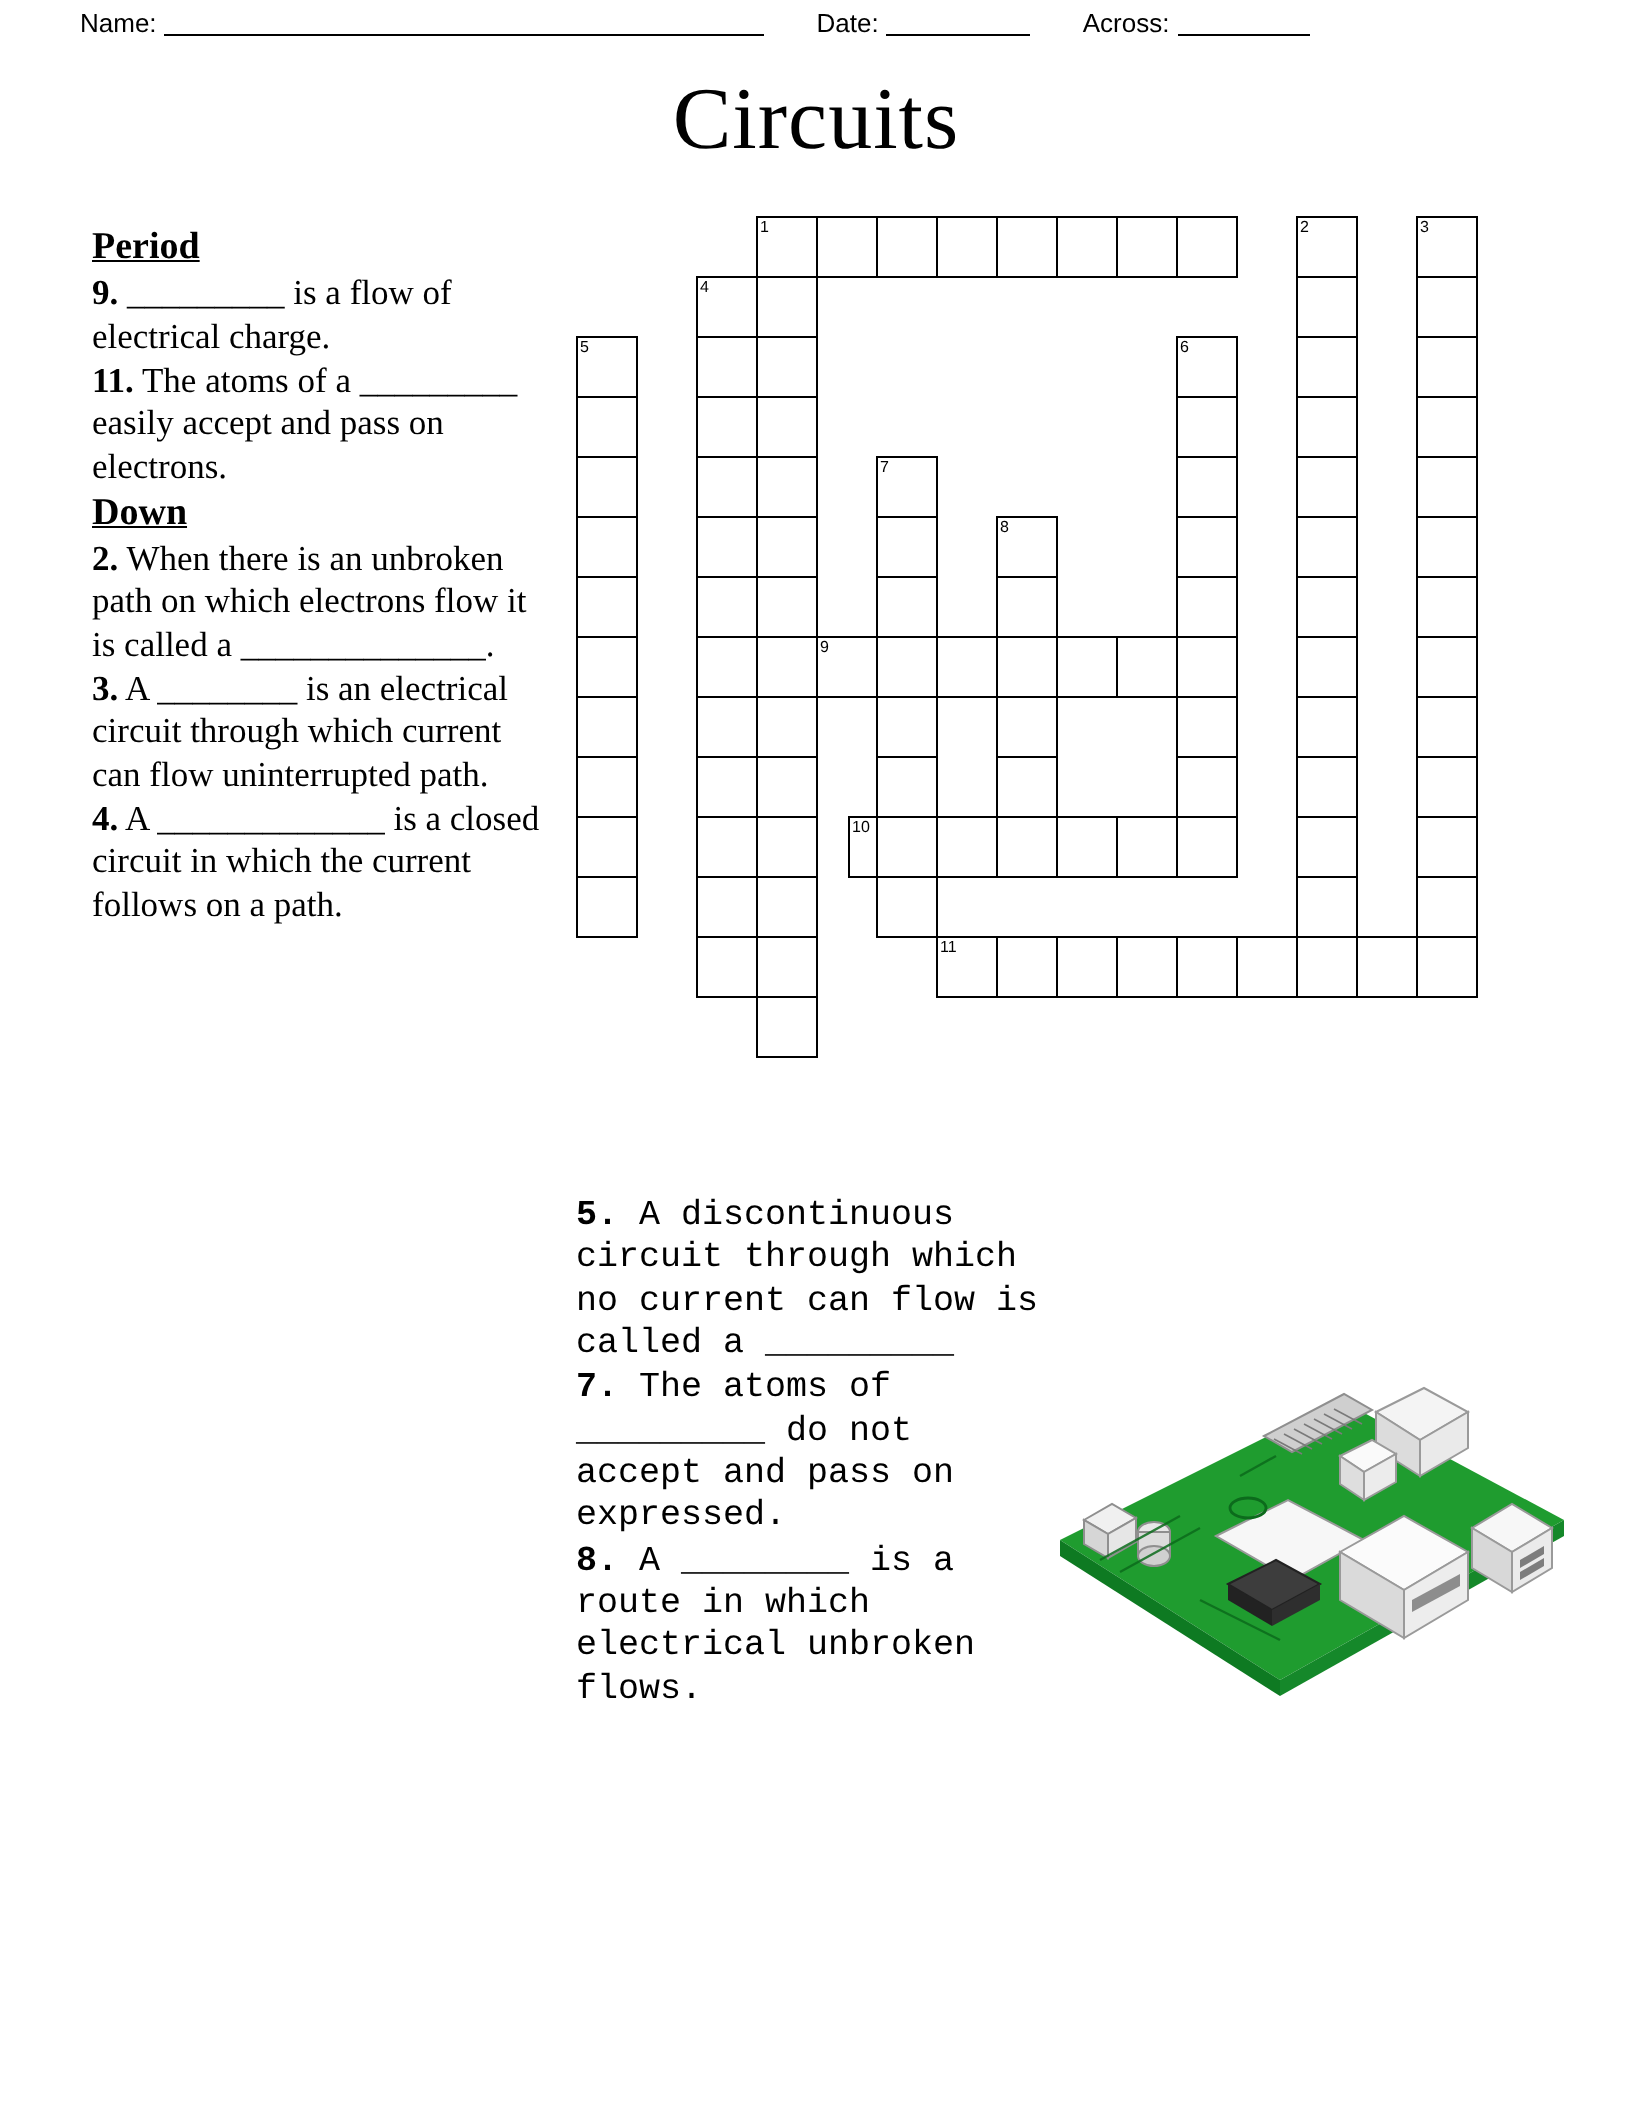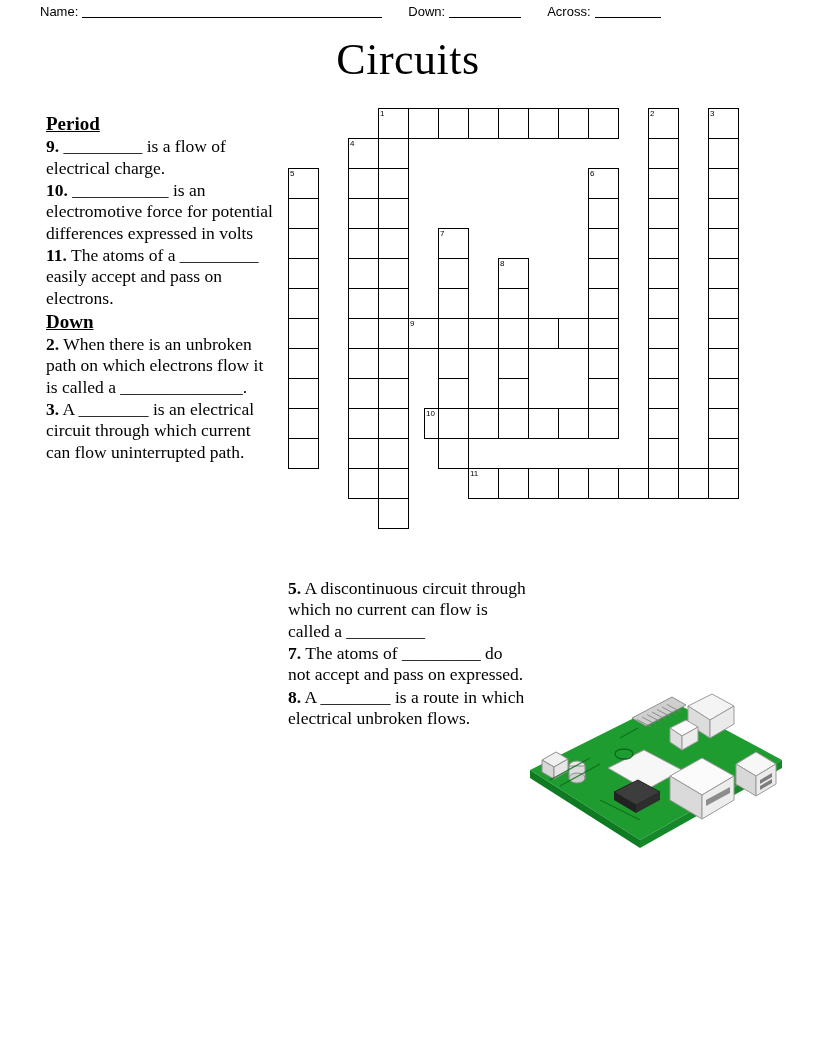--- a/index.html
+++ b/index.html
@@ -51,21 +51,21 @@
     letter-spacing: 0.5px;
   }
 
   
   .clue-col {
     position: absolute;
     font-size: 17.5px;
     line-height: 1.22;
   }
   #clues-left  { left: 46px; top: 112px; width: 232px; }
-  #clues-mid   { left: 288px; top: 578px; width: 238px; }
+  #clues-mid   { left: 288px; top: 598px; width: 238px; font-family: Liberation Mono, monospace; }
 
   .section-head {
     font-weight: bold;
     text-decoration: underline;
     font-size: 19px;
     margin: 0 0 1px 0;
   }
   .clue {
     margin: 0 0 1px 0;
     text-align: left;
@@ -106,54 +106,54 @@
     height: 200px;
   }
 </style>
 </head>
 <body>
 
 <div class="header-row">
   <span class="hdr-label">Name:</span>
   <span class="hdr-rule rule-name"></span>
   <span class="hdr-gap"></span>
-  <span class="hdr-label">Down:</span>
+  <span class="hdr-label">Date:</span>
   <span class="hdr-rule rule-date"></span>
   <span class="hdr-gap"></span>
   <span class="hdr-label">Across:</span>
   <span class="hdr-rule rule-period"></span>
 </div>
 
 <div class="page-title">Circuits</div>
 
 <div class="clue-col" id="clues-left">
   <div class="section-head">Period</div>
 
   <p class="clue">
     <span class="num">9.</span>
     <span>_________ is a flow of electrical charge.</span>
   </p>
   <p class="clue">
-    <span class="num">10.</span>
-    <span>___________ is an electromotive force for potential differences expressed in volts</span>
-  </p>
-  <p class="clue">
     <span class="num">11.</span>
     <span>The atoms of a _________ easily accept and pass on electrons.</span>
   </p>
 
   <div class="section-head">Down</div>
 
   <p class="clue">
     <span class="num">2.</span>
     <span>When there is an unbroken path on which electrons flow it is called a ______________.</span>
   </p>
   <p class="clue">
     <span class="num">3.</span>
     <span>A ________ is an electrical circuit through which current can flow uninterrupted path.</span>
+  </p>
+  <p class="clue">
+    <span class="num">4.</span>
+    <span>A _____________ is a closed circuit in which the current follows on a path.</span>
   </p>
 </div>
 
 <div class="clue-col" id="clues-mid">
   <p class="clue">
     <span class="num">5.</span>
     <span>A discontinuous circuit through which no current can flow is called a _________</span>
   </p>
   <p class="clue">
     <span class="num">7.</span>

